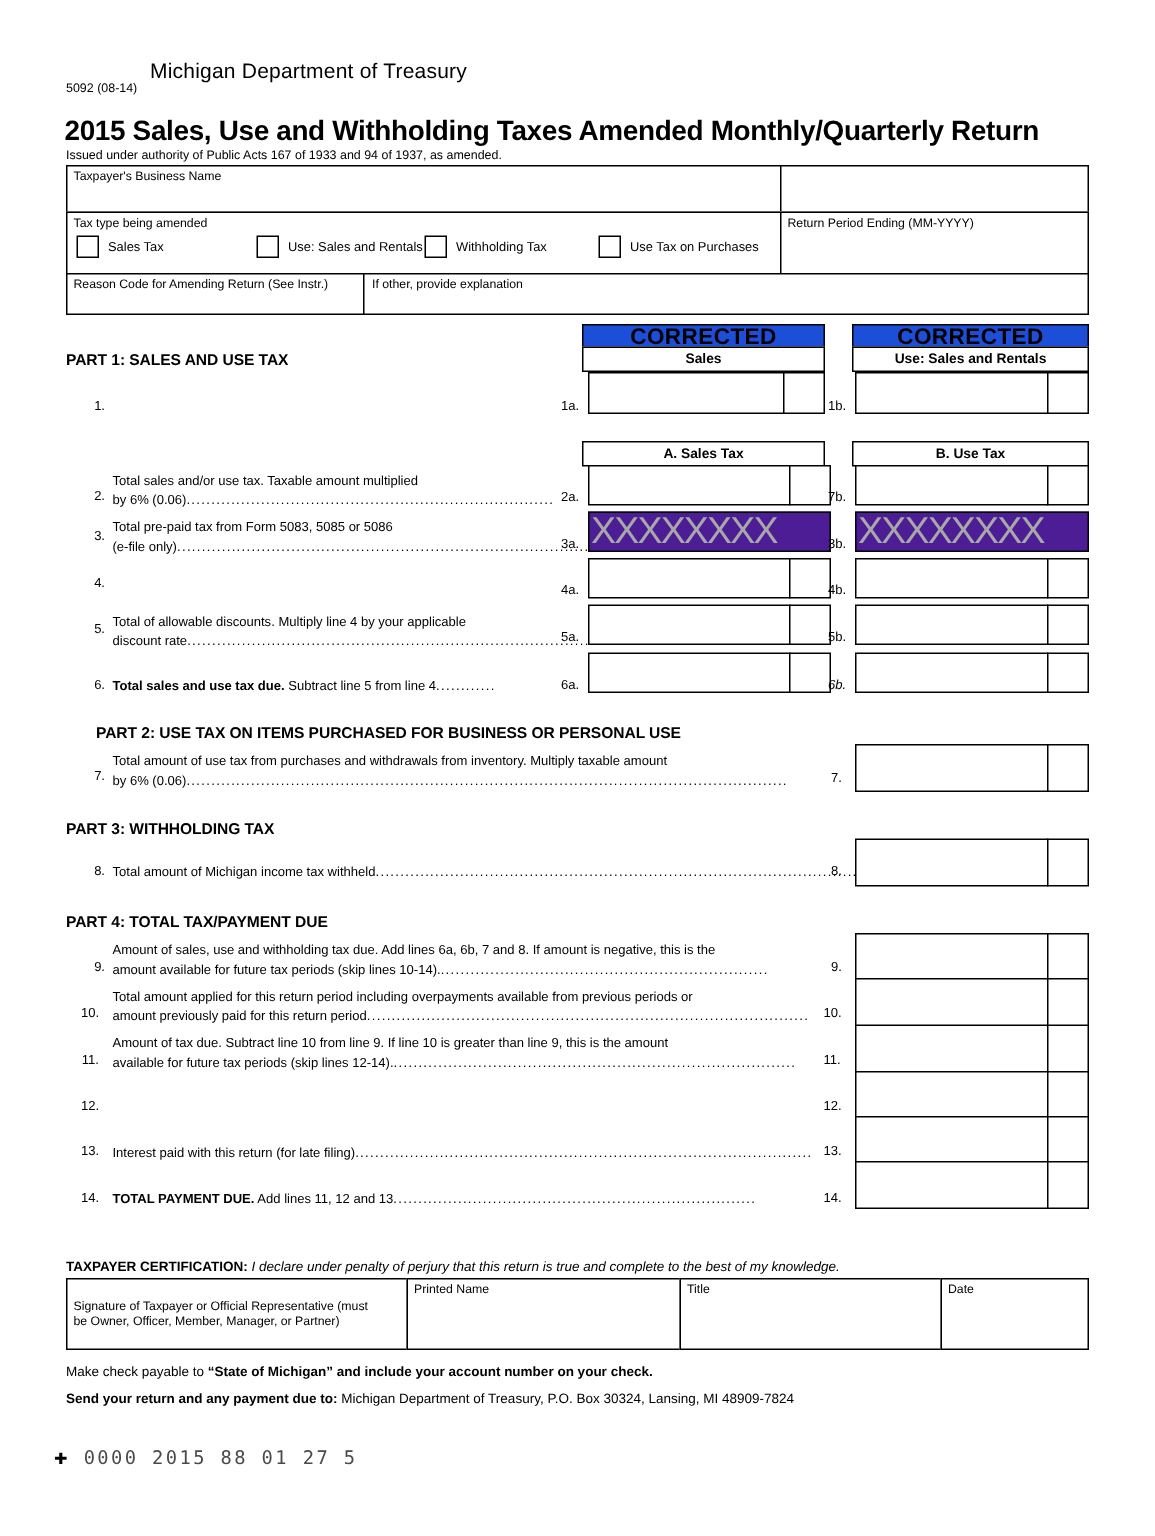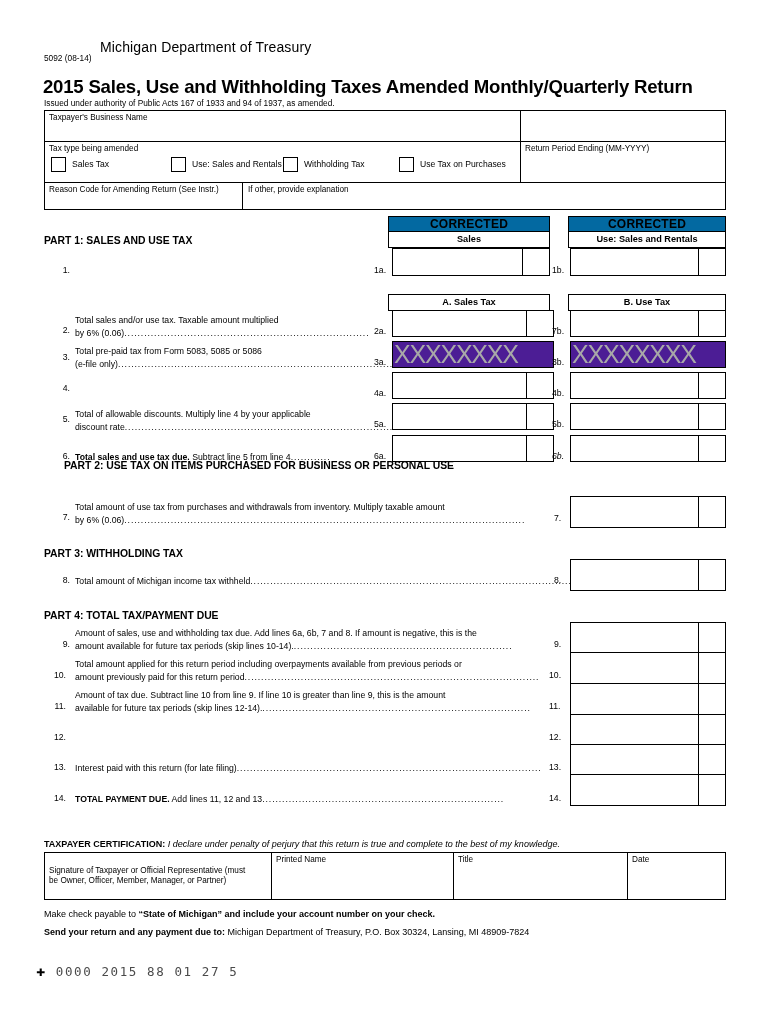--- a/index.html
+++ b/index.html
@@ -141,22 +141,22 @@
     top: -1.4px; bottom: -1.4px;
     width: 1.4px;
     background: #000;
   }
 
   
   .chead {
     position: absolute;
     box-sizing: border-box;
     border: 1.4px solid #000;
-    background: #0369a1;
-    font-size: 12px;
+    background: #1d4ed8;
+    font-size: 15px;
     font-weight: bold;
     text-align: center;
     letter-spacing: 0.02em;
     line-height: 15px;
   }
   .shead {
     position: absolute;
     box-sizing: border-box;
     border: 1.4px solid #000;
     background: #fff;
@@ -340,21 +340,21 @@
   </div>
   <div class="boxref" style="left:330px; top:451px;">6a.</div>
   <div class="money" style="left:348px; top:435px; width:162px; height:27px;">
     <div class="cents" style="right:26px;"></div>
   </div>
   <div class="boxref" style="left:508px; top:451px;font-style:italic;">6b.</div>
   <div class="money" style="left:526px; top:435px; width:156px; height:27px;">
     <div class="cents" style="right:26px;"></div>
   </div>
 
-  <div class="parth" style="left:0; top:460px;padding-left:20px;">PART 2: USE TAX ON ITEMS PURCHASED FOR BUSINESS OR PERSONAL USE</div>
+  <div class="parth" style="left:0; top:484px;padding-left:20px;">PART 2: USE TAX ON ITEMS PURCHASED FOR BUSINESS OR PERSONAL USE</div>
   <div class="lnum" style="left:8px; top:512px;">7.</div>
   <div class="ltxt" style="left:31px; top:501px;">
     <span>Total amount of use tax from purchases and withdrawals from inventory. Multiply taxable amount</span><br>
     <span>by 6% (0.06)</span><span class="dots">.........................................................................................................................</span>
   </div>
   <div class="boxref" style="left:510px; top:513px;">7.</div>
   <div class="money" style="left:526px; top:496px; width:156px; height:32px;">
     <div class="cents" style="right:26px;"></div>
   </div>
 

